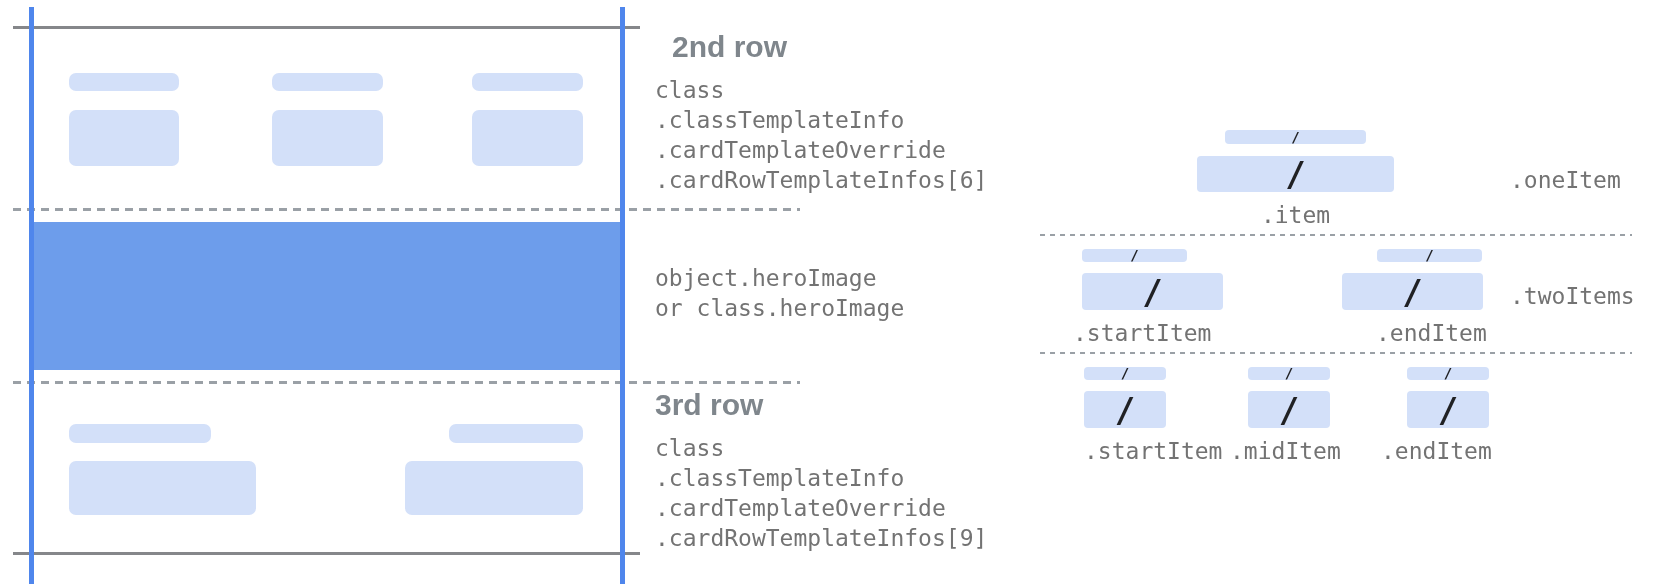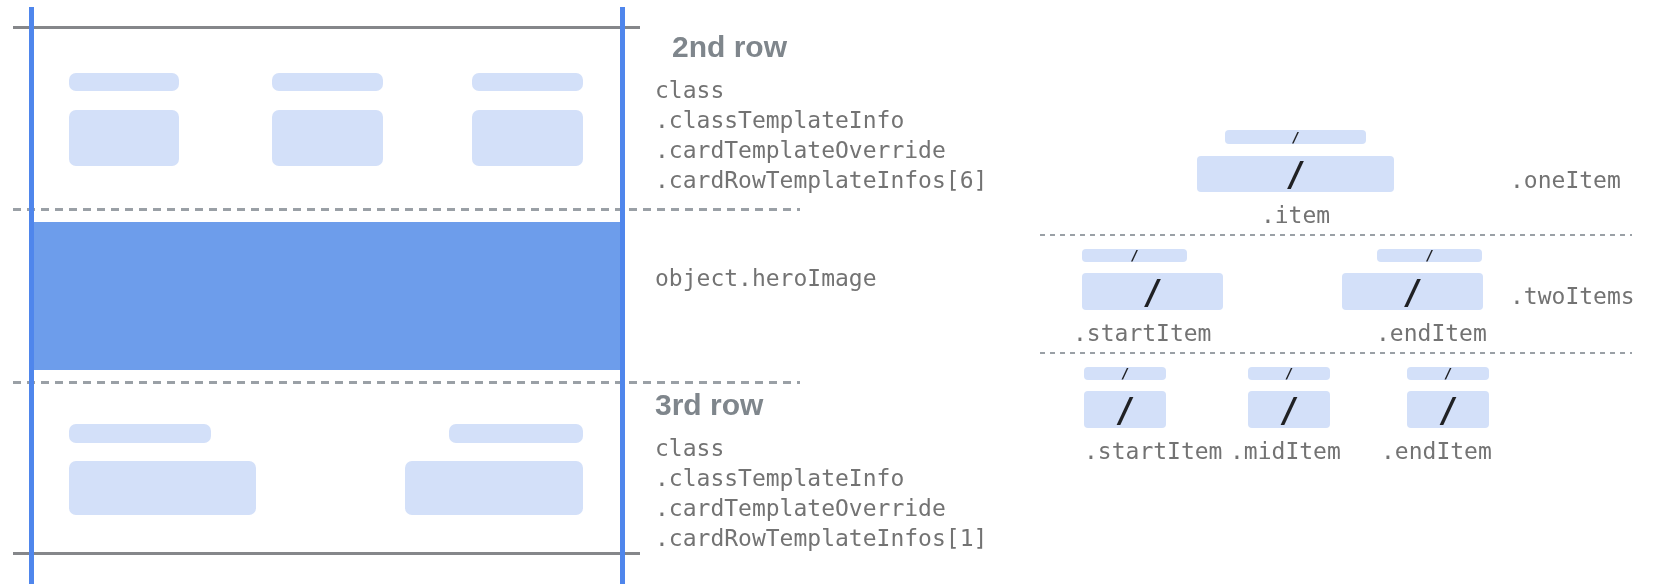--- a/index.html
+++ b/index.html
@@ -54,28 +54,29 @@
   <div class="abs hdr" style="left:672px;top:30px;">2nd row</div>
   <div class="abs" style="left:655px;top:75px;">
     <div class="mono">class</div>
     <div class="mono">.classTemplateInfo</div>
     <div class="mono">.cardTemplateOverride</div>
     <div class="mono">.cardRowTemplateInfos[6]</div>
   </div>
 
   <div class="abs" style="left:655px;top:263px;">
     <div class="mono">object.heroImage</div>
+    <div class="mono">or class.heroImage</div>
   </div>
 
   <div class="abs hdr" style="left:655px;top:388px;">3rd row</div>
   <div class="abs" style="left:655px;top:433px;">
     <div class="mono">class</div>
     <div class="mono">.classTemplateInfo</div>
     <div class="mono">.cardTemplateOverride</div>
-    <div class="mono">.cardRowTemplateInfos[1]</div>
+    <div class="mono">.cardRowTemplateInfos[9]</div>
   </div>
 
   <div class="abs chip sm-r" style="left:1225px;top:130px;width:141px;height:14px;">
     <span class="slash small">/</span>
   </div>
   <div class="abs chip sm-r" style="left:1197px;top:156px;width:197px;height:36px;">
     <span class="slash big">/</span>
   </div>
   <div class="abs mono center" style="left:1197px;top:200px;width:197px;">.item</div>
   <div class="abs mono" style="left:1510px;top:165px;text-align:right;">.oneItem</div>

